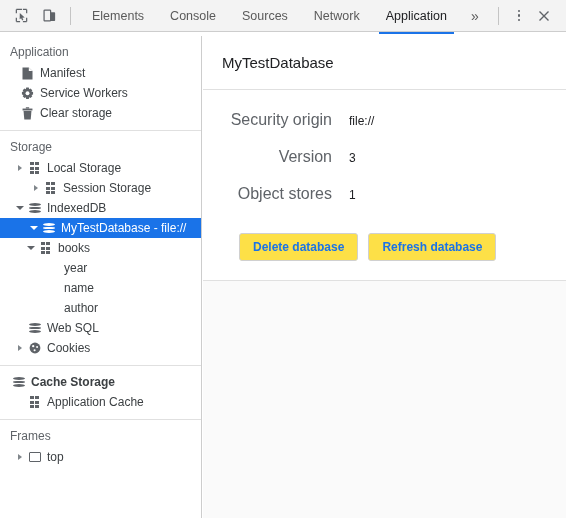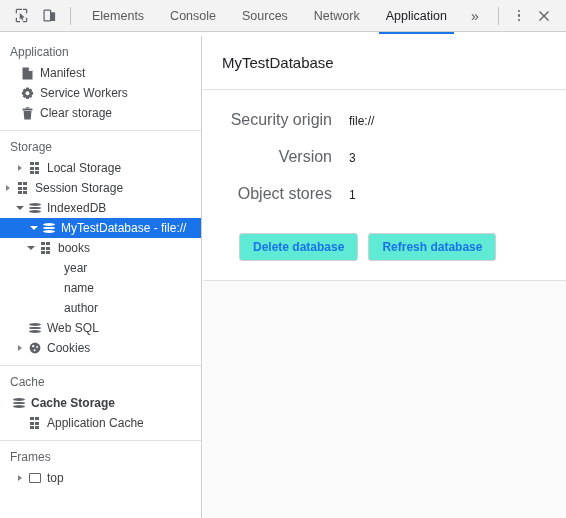--- a/index.html
+++ b/index.html
@@ -140,21 +140,21 @@
     width: 139px; text-align: right;
     font-size: 16px; color: #5f6368;
     padding-right: 10px;
   }
   .fval { font-size: 12px; color: #202124; margin-left: 7px; }
   .buttons { display: flex; gap: 10px; padding: 11px 0 0 36px; }
   .btn {
     font-family: "Liberation Sans", sans-serif;
     font-size: 12px; font-weight: bold;
     color: #1a73e8;
-    background: #5eead4;
+    background: #fde047;
     border: 1px solid #d0d0d0;
     border-radius: 3px;
     padding: 6px 13px;
     cursor: pointer;
     white-space: nowrap;
   }
   .main-hr2 { margin-top: 19px; height: 1px; background: #e0e0e0; }
   .main-rest { background: #fafafa; height: 246px; }
 </style>
 </head>
@@ -272,21 +272,21 @@
               <span></span>
               <span></span>
               <span></span>
               <span></span>
               <span></span>
             </div>
         </div>
         <span class="lbl">Local Storage</span>
       </div>
 
-      <div class="node" style="padding-left:2px;">
+      <div class="node" style="padding-left:2px;margin-left:28px;">
         <div class="twisty">
             <span class="tri"></span>
           </div>
         <div class="ic">
           <div class="i-table">
               <span></span>
               <span></span>
               <span></span>
               <span></span>
               <span></span>
@@ -374,21 +374,20 @@
             <circle cx="4.2" cy="4.2" r="1.15" fill="#ffffff"></circle>
             <circle cx="8.1" cy="5.0" r="0.95" fill="#ffffff"></circle>
             <circle cx="5.6" cy="8.2" r="1.05" fill="#ffffff"></circle>
           </svg>
         </div>
         <span class="lbl">Cookies</span>
       </div>
     </div>
 
     <div class="section">
-      <div class="section-title">Cache</div>
 
       <div class="node" style="padding-left:10px;font-weight:bold;">
         <div class="ic">
           <div class="i-db">
               <span></span>
               <span></span>
               <span></span>
             </div>
         </div>
         <span class="lbl">Cache Storage</span>

